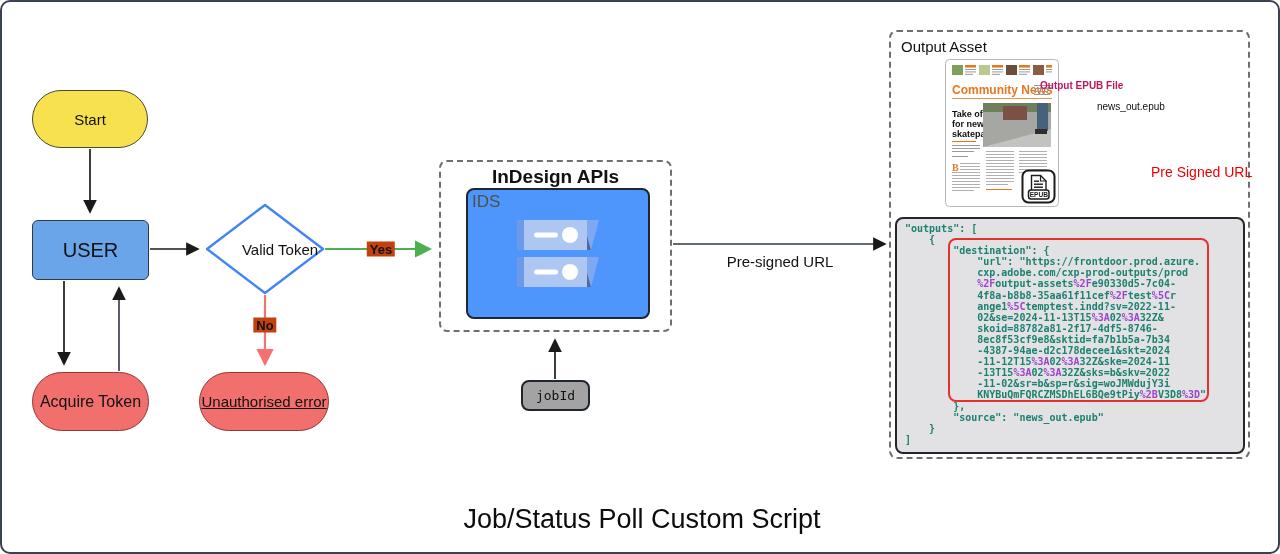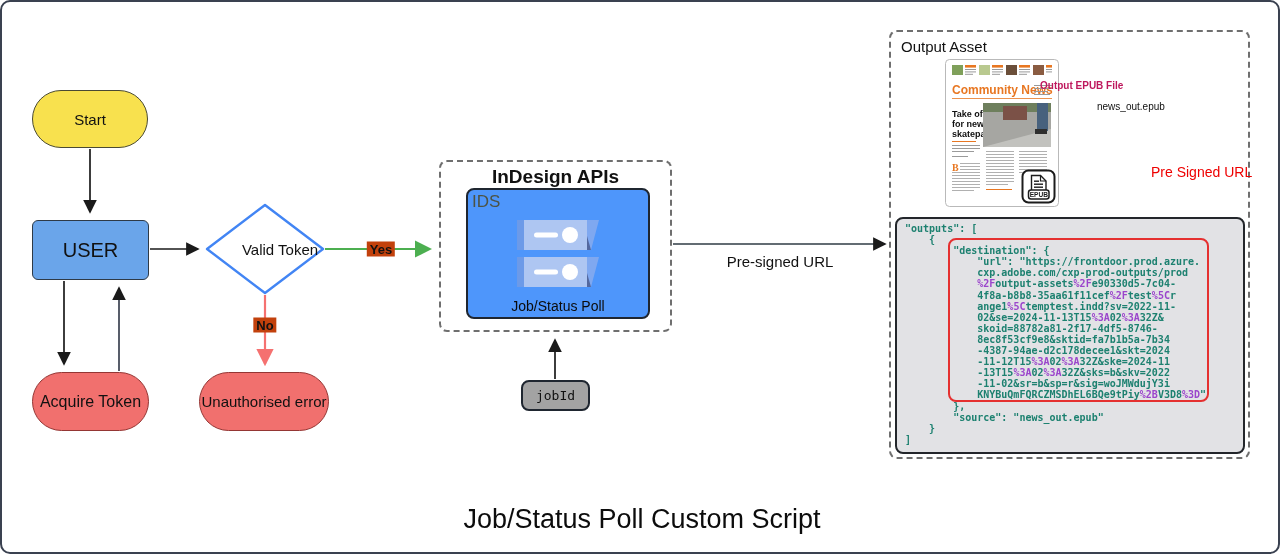--- a/index.html
+++ b/index.html
@@ -11,21 +11,21 @@
   }
   .abs { position:absolute; }
   .shape-label { display:flex; align-items:center; justify-content:center; text-align:left; color:#111; }
 
   
   .pill { border-radius:30px; border:1.5px solid #4a4a33; }
   .start { left:30px; top:88px; width:116px; height:58px; background:#f8e14e; font-size:15px; }
   .user  { left:30px; top:218px; width:117px; height:60px; background:#6aa5ea;
            border:1.5px solid #2e3a47; border-radius:6px; font-size:20px; }
   .acquire { left:30px; top:370px; width:117px; height:59px; background:#f1706e; border-color:#943634; font-size:16px; }
-  .unauth  { left:197px; top:370px; width:130px; height:59px; background:#f1706e; border-color:#943634; font-size:15px; line-height:1.15; }
+  .unauth  { left:197px; top:370px; width:130px; height:59px; background:#f1706e; border-color:#943634; font-size:15px; line-height:1.15;text-decoration:underline; }
   .diamond-wrap { left:203px; top:201px; width:120px; height:92px; }
   .diamond-label { left:218px; top:201px; width:120px; height:92px; font-size:15px; }
 
   .edge-label { position:absolute; font-weight:bold; font-size:13px; color:#111; background:#c2410c; padding:0 3px; transform:translate(-50%,-50%); }
   .plain-label { position:absolute; font-size:15px; color:#111; transform:translate(-50%,-50%); white-space:nowrap; }
 
   
   .indesign-box { left:437px; top:158px; width:233px; height:172px; border:2px dashed #6f6f6f; border-radius:8px; }
   .indesign-title { left:437px; top:164px; width:233px; text-align:center; font-weight:bold; font-size:19px; color:#111; }
   .ids-box { left:464px; top:186px; width:184px; height:131px; background:#4e96fb; border:2px solid #1f2630; border-radius:8px; }
@@ -117,21 +117,20 @@
   </svg>
   <svg class="abs server" style="top:255px;" width="82" height="30" viewBox="0 0 82 30">
     <rect x="0" y="0" width="7" height="30" fill="#6c9ae8"></rect>
     <rect x="7" y="0" width="63" height="30" fill="#aec6f2"></rect>
     <polygon points="70,0 82,0 74,30 70,30" fill="#7fa8f0"></polygon>
     <polygon points="74,30 70,30 70,16" fill="#53689f"></polygon>
     <rect x="17" y="12.5" width="24" height="5" rx="2.5" fill="#ffffff"></rect>
     <circle cx="53" cy="15" r="8" fill="#ffffff"></circle>
   </svg>
 
-  <div class="abs poll-label">Job/Status Poll</div>
   <div class="abs shape-label jobid">jobId</div>
   <div class="plain-label" style="left:778px; top:259px;">Pre-signed URL</div>
 
   <div class="abs output-box"></div>
   <div class="abs output-title">Output Asset</div>
 
   <svg class="abs newspaper" width="114" height="148" viewBox="0 0 114 148">
     <rect x="0.5" y="0.5" width="113" height="147" rx="4" fill="#ffffff" stroke="#b9b9b9"></rect>
 
     <g>

